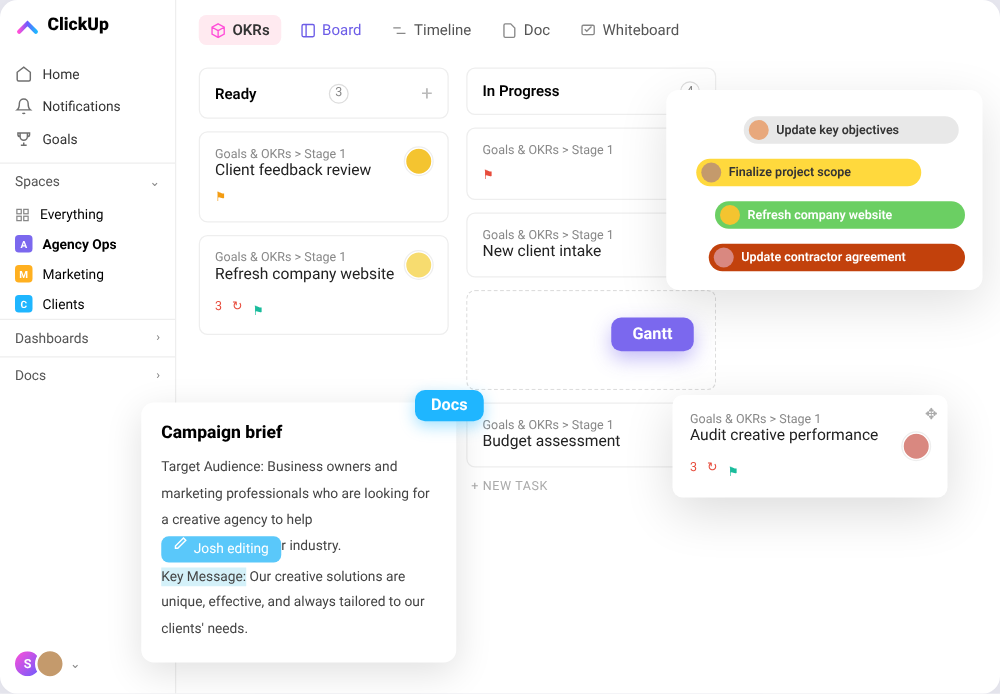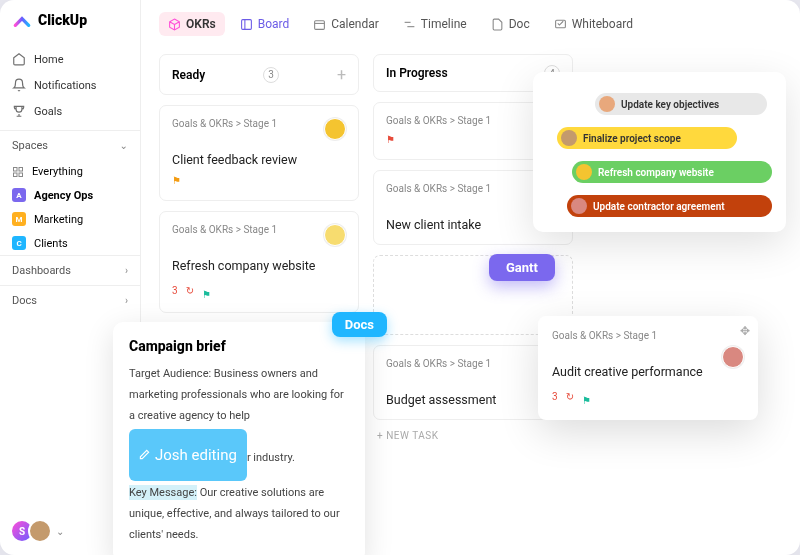--- a/index.html
+++ b/index.html
@@ -32,39 +32,39 @@
 .tab .ti{width:13px;height:13px;}
 .tab.board-active{color:#6c5ce7;}
 
 .board{display:flex;gap:14px;padding:6px 18px 0;}
 .col{width:200px;}
 .col-hdr{background:#fff;border:1px solid #eee;border-radius:7px;padding:10px 12px;display:flex;align-items:center;justify-content:space-between;font-size:12px;font-weight:600;}
 .col-hdr .cnt{font-size:10px;color:#888;border:1px solid #ddd;border-radius:50%;width:16px;height:16px;display:flex;align-items:center;justify-content:center;font-weight:400;}
 .plus{color:#bbb;font-size:16px;font-weight:400;}
 .card{background:#fff;border:1px solid #eee;border-radius:7px;padding:12px;margin-top:10px;position:relative;}
 .bc{font-size:10px;color:#888;}
-.ct{font-size:12.5px;margin-top:23px;color:#222;}
+.ct{font-size:12.5px;margin-top:0;color:#222;}
 .av-sm{width:22px;height:22px;border-radius:50%;background:#f4c430;position:absolute;top:12px;right:12px;border:1.5px solid #fff;box-shadow:0 0 0 1px #eee;}
 .av-sm.a3{background:#f7dc6f;}
 .av-sm.a4{background:#d98880;}
 .flag{font-size:10px;margin-top:8px;display:inline-block;}
 .flag.orng{color:#f39c12;}
 .flag.red{color:#e74c3c;}
 .flag.teal{color:#1abc9c;}
 .card-meta{display:flex;align-items:center;gap:8px;margin-top:8px;font-size:10px;color:#888;}
 .loop{color:#e74c3c;font-size:10px;}
 .dashed{border:1.5px dashed #ddd;background:transparent;}
 .newtask{font-size:10px;color:#aaa;padding:10px 0 0 4px;letter-spacing:.5px;}
 
 
 .docs-ov{position:absolute;left:113px;top:322px;width:252px;background:#fff;border-radius:10px;padding:16px;box-shadow:0 8px 30px rgba(0,0,0,.12);}
 .docs-ov h3{font-size:14px;font-weight:800;margin-bottom:10px;}
 .docs-ov p{font-size:11px;line-height:1.9;color:#444;}
 .docs-badge{position:absolute;top:-10px;right:-22px;background:#1fb6ff;color:#fff;font-weight:700;font-size:13px;padding:5px 13px;border-radius:8px;box-shadow:0 4px 12px rgba(31,182,255,.4);}
-.editing-badge{display:inline-flex;align-items:center;gap:5px;background:#5ac8fa;color:#fff;font-size:15px;padding:12px 10px;border-radius:6px;margin:2px 0;}
+.editing-badge{display:inline-flex;gap:5px;background:#5ac8fa;color:#fff;font-size:11px;padding:0 10px;border-radius:6px;margin:2px 0;}
 .hl{background:#d4f1f9;padding:1px 0;}
 
 
 .gantt-ov{position:absolute;right:14px;top:72px;width:253px;background:#fff;border-radius:10px;padding:12px 14px;box-shadow:0 12px 40px rgba(0,0,0,.12);}
 .gantt-hdr{display:flex;justify-content:space-between;font-size:11px;font-weight:600;color:#333;margin-bottom:4px;}
 .gantt-days{display:flex;gap:0;font-size:9px;color:#888;border-bottom:1px solid #eee;padding-bottom:4px;}
 .gantt-days span{width:25px;text-align:center;}
 .gantt-row{height:28px;display:flex;align-items:center;margin-top:6px;position:relative;}
 .gbar{height:22px;border-radius:11px;display:flex;align-items:center;padding:0 10px 0 4px;gap:6px;font-size:10px;font-weight:600;color:#fff;white-space:nowrap;}
 .gav{width:16px;height:16px;border-radius:50%;background:#fff;flex-shrink:0;}
@@ -168,27 +168,20 @@
         </div>
       <div class="tab board-active">
           <svg class="ti" viewBox="0 0 24 24" fill="none" stroke="#6c5ce7" stroke-width="2">
             <rect x="3" y="3" width="18" height="18" rx="2"></rect>
             <line x1="9" y1="3" x2="9" y2="21"></line>
           </svg>
           <span>Board</span>
         </div>
       <div class="tab">
           <svg class="ti" viewBox="0 0 24 24" fill="none" stroke="#888" stroke-width="2">
-            <rect x="3" y="5" width="18" height="16" rx="2"></rect>
-            <line x1="3" y1="10" x2="21" y2="10"></line>
-          </svg>
-          <span>Calendar</span>
-        </div>
-      <div class="tab">
-          <svg class="ti" viewBox="0 0 24 24" fill="none" stroke="#888" stroke-width="2">
             <line x1="3" y1="8" x2="14" y2="8"></line>
             <line x1="8" y1="16" x2="21" y2="16"></line>
           </svg>
           <span>Timeline</span>
         </div>
       <div class="tab">
           <svg class="ti" viewBox="0 0 24 24" fill="none" stroke="#888" stroke-width="2">
             <path d="M14 2H6a2 2 0 00-2 2v16a2 2 0 002 2h12a2 2 0 002-2V8l-6-6z"></path>
           </svg>
           <span>Doc</span>

